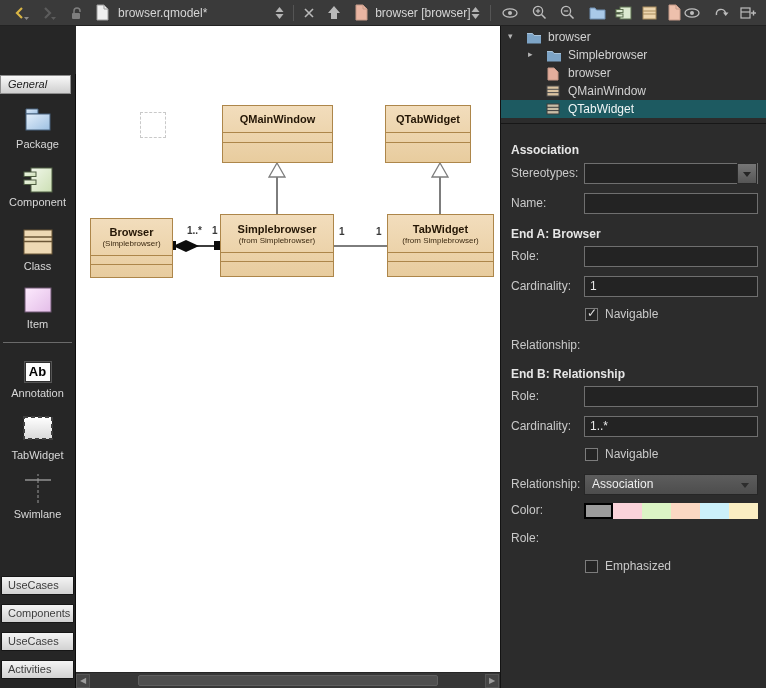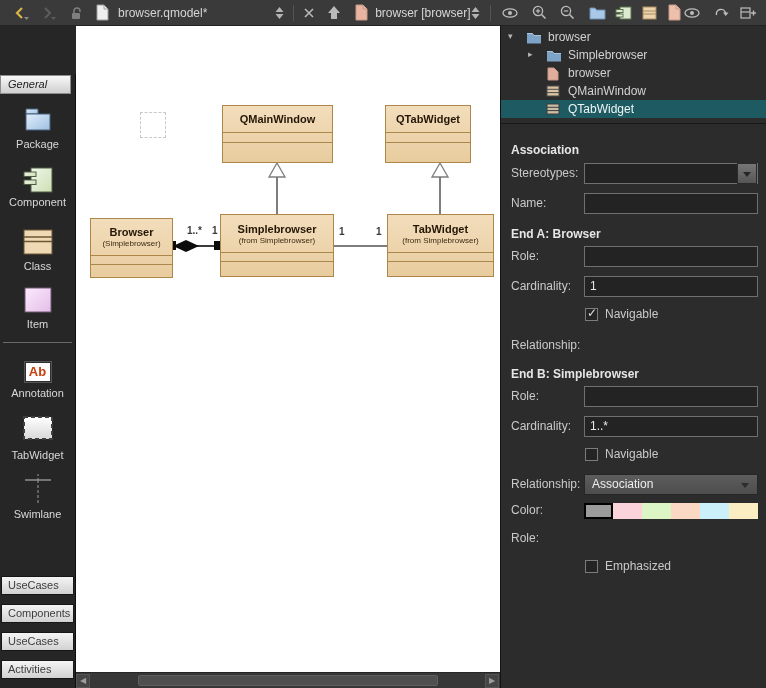--- a/index.html
+++ b/index.html
@@ -20,21 +20,21 @@
              background:#262626; border-right:1px solid #0d0d0d;margin-top:48px; }
   .general-tab { position:absolute; left:0; top:1px; width:71px; height:19px;
                  background:linear-gradient(#f8f8f8,#cfcfcf); border:1px solid #8d8d8d;
                  color:#1c1c1c; font-size:11px; font-style:italic; line-height:17px;
                  padding-left:7px; }
   .tool { position:absolute; left:0; width:75px; text-align:center; }
   .tool-label { position:absolute; left:0; width:75px; text-align:center;
                 color:#d8d8d8; font-size:11px; }
   .pal-sep { position:absolute; left:3px; top:268px; width:69px; height:1px; background:#6a6a6a; }
   .ann-box { display:inline-block; width:28px; height:22px; background:#fdfdfd;
-             border:1px solid #555; color:#c2410c; font-weight:bold; font-size:13px;
+             border:1px solid #555; color:#000000; font-weight:bold; font-size:13px;
              line-height:20px; text-align:center; box-shadow:0 0 0 1px #2e2e2e inset; }
   .section-tab { position:absolute; left:1px; width:73px; height:19px;
                  background:linear-gradient(#f4f4f4,#d2d2d2); border:1px solid #161616;
                  border-radius:1px; color:#3c3c3c; font-size:11px; line-height:17px;
                  padding-left:6px; }
 
   
   .canvas { position:absolute; left:76px; top:26px; width:424px; height:662px;
             background:#ffffff; }
   .lasso { position:absolute; left:64px; top:86px; width:26px; height:26px;
@@ -460,21 +460,21 @@
     <div class="flabel" style="top:250px">Cardinality:</div>
     <div class="field" style="top:250px"><span>1</span></div>
 
     <div class="checkrow" style="top:281px">
       <span class="checkbox checked"></span>
       <span class="checklabel">Navigable</span>
     </div>
 
     <div class="flabel" style="top:309px">Relationship:</div>
 
-    <div class="hdr" style="top:341px">End B: Simplebrowser</div>
+    <div class="hdr" style="top:341px">End B: Relationship</div>
 
     <div class="flabel" style="top:360px">Role:</div>
     <div class="field" style="top:360px"><span></span></div>
 
     <div class="flabel" style="top:390px">Cardinality:</div>
     <div class="field" style="top:390px"><span>1..*</span></div>
 
     <div class="checkrow" style="top:421px">
       <span class="checkbox"></span>
       <span class="checklabel">Navigable</span>

